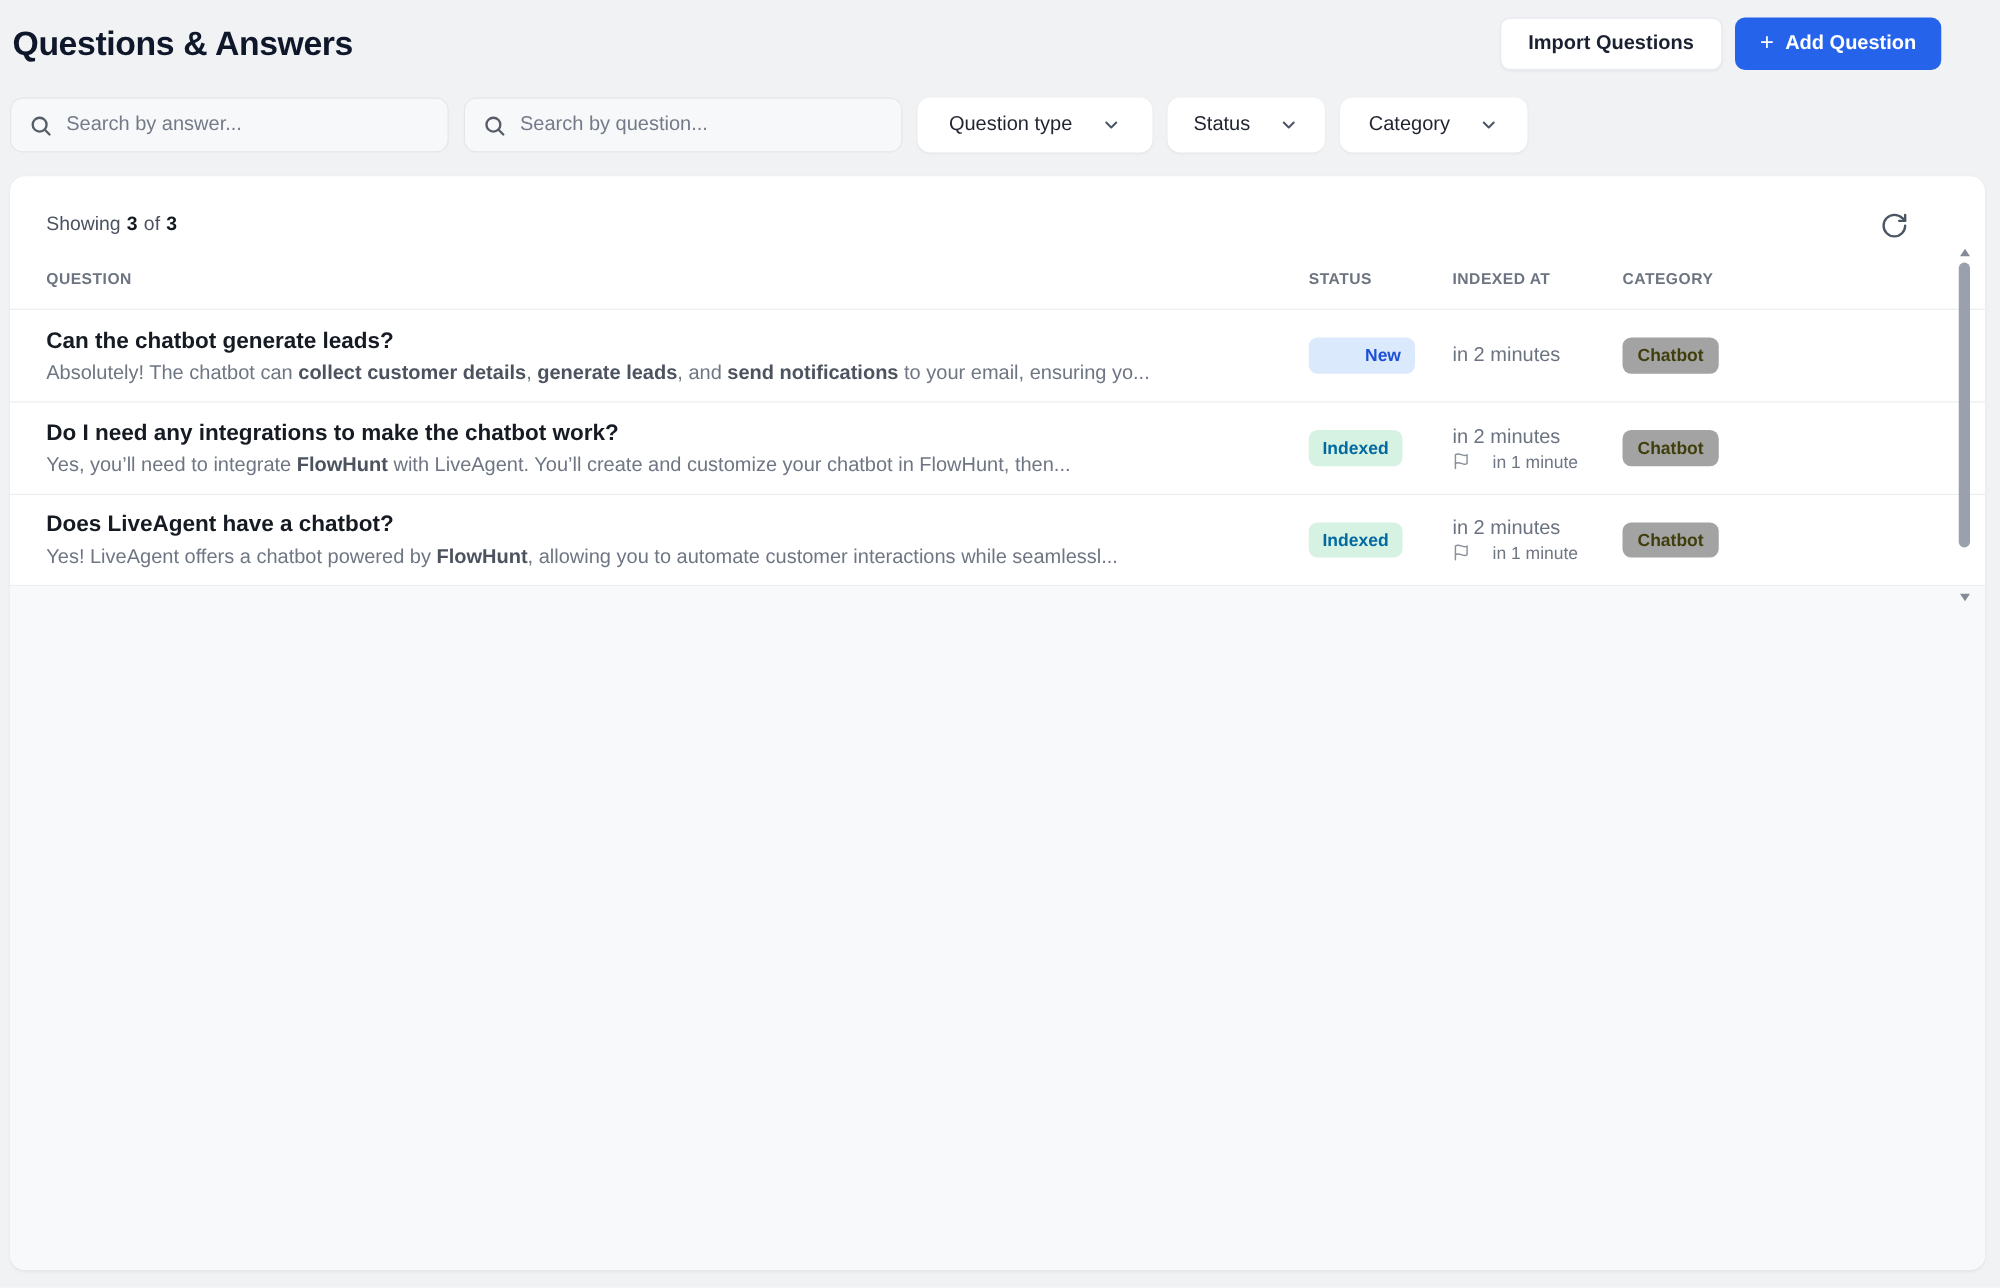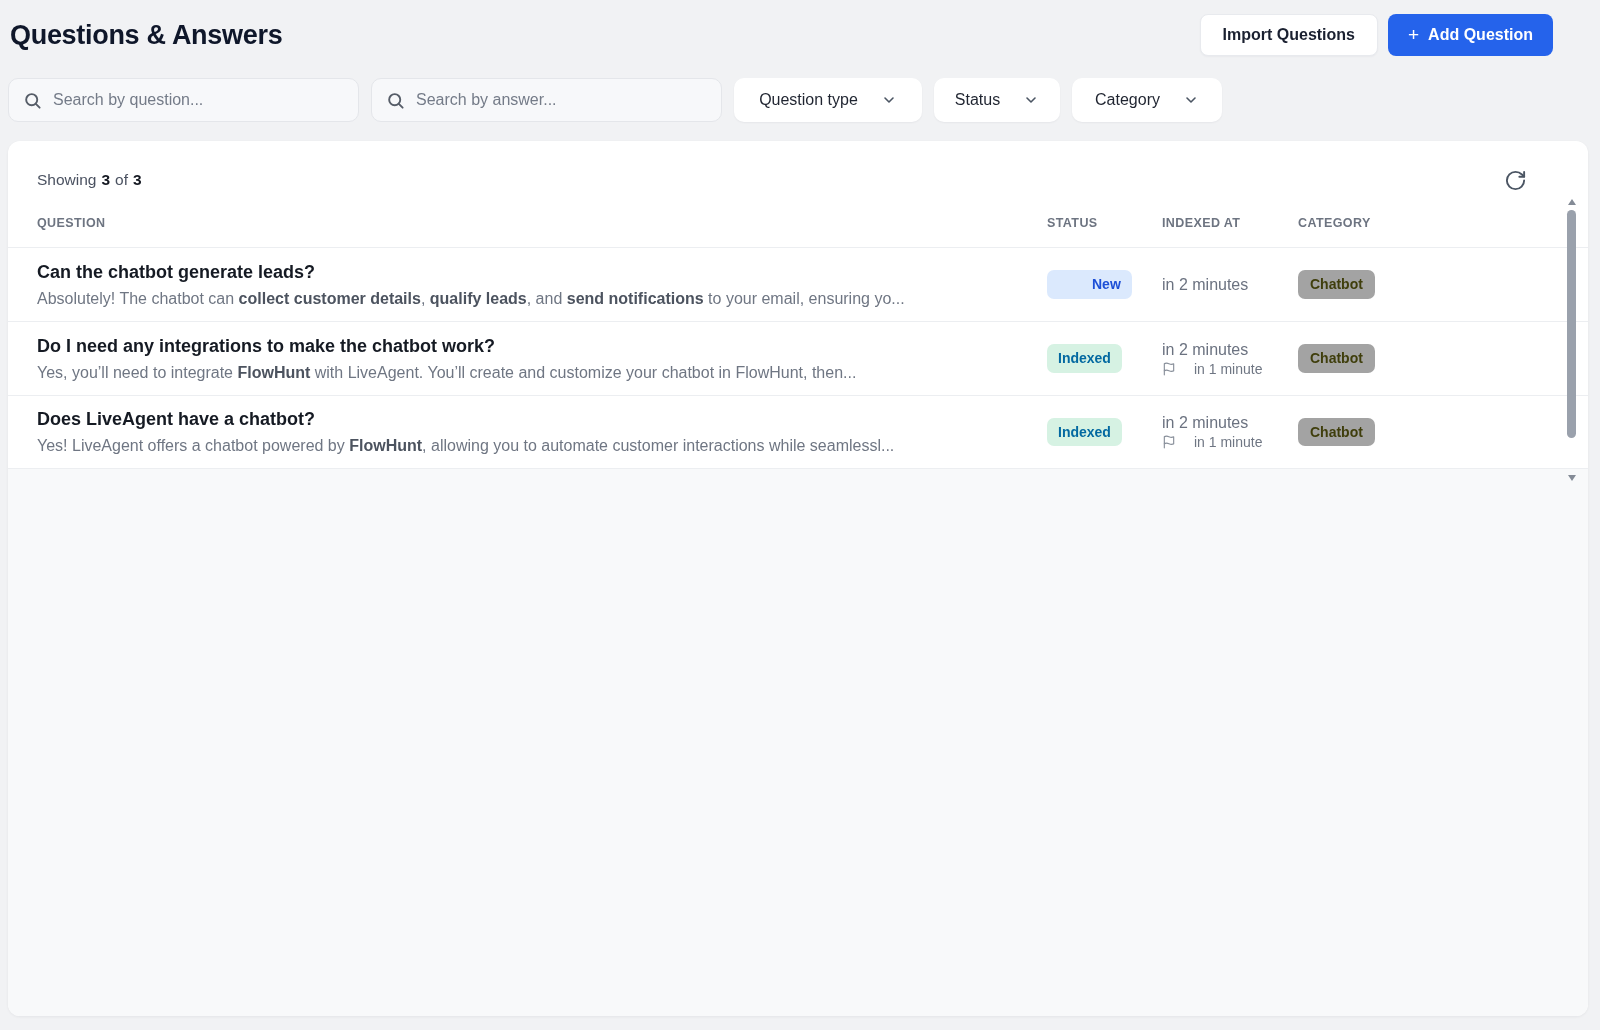--- a/index.html
+++ b/index.html
@@ -135,28 +135,28 @@
     </button>
   </div>
 </div>
 
 <div class="filters">
   <div class="search-box">
     <svg width="19" height="19" viewBox="0 0 24 24" fill="none" stroke="#565d68" stroke-width="2.4" stroke-linecap="round" stroke-linejoin="round">
         <circle cx="11" cy="11" r="7"></circle>
         <line x1="21" y1="21" x2="16.2" y2="16.2"></line>
       </svg>
-    <input class="search-input" type="text" placeholder="Search by question..." style="">
+    <input class="search-input" type="text" placeholder="Search by answer..." style="">
   </div>
   <div class="search-box">
     <svg width="19" height="19" viewBox="0 0 24 24" fill="none" stroke="#565d68" stroke-width="2.4" stroke-linecap="round" stroke-linejoin="round">
         <circle cx="11" cy="11" r="7"></circle>
         <line x1="21" y1="21" x2="16.2" y2="16.2"></line>
       </svg>
-    <input class="search-input" type="text" placeholder="Search by answer..." style="">
+    <input class="search-input" type="text" placeholder="Search by question..." style="">
   </div>
   <button class="dropdown dd-qtype">
     <span>Question type</span>
     <svg width="16" height="16" viewBox="0 0 24 24" fill="none" stroke="#4b5563" stroke-width="2.4" stroke-linecap="round" stroke-linejoin="round">
         <polyline points="6 9 12 15 18 9"></polyline>
       </svg>
   </button>
   <button class="dropdown dd-status">
     <span>Status</span>
     <svg width="16" height="16" viewBox="0 0 24 24" fill="none" stroke="#4b5563" stroke-width="2.4" stroke-linecap="round" stroke-linejoin="round">
@@ -191,21 +191,21 @@
     <span>QUESTION</span>
     <span>STATUS</span>
     <span>INDEXED AT</span>
     <span>CATEGORY</span>
   </div>
 
   <div>
       <div class="trow">
         <div>
           <div class="q-title">Can the chatbot generate leads?</div>
-          <div class="q-answer"><span>Absolutely! The chatbot can </span><b>collect customer details</b><span>, </span><b>qualify leads</b><span>, and </span><b>send notifications</b><span> to your email, ensuring yo...</span></div>
+          <div class="q-answer"><span>Absolutely! The chatbot can </span><b>collect customer details</b><span>, </span><b>generate leads</b><span>, and </span><b>send notifications</b><span> to your email, ensuring yo...</span></div>
         </div>
         <div><span class="badge badge-new">New</span></div>
         <div class="cell-indexed">
           <div class="idx-main">in 2 minutes</div>
         </div>
         <div><span class="badge badge-category">Chatbot</span></div>
       </div>
       <div class="trow">
         <div>
           <div class="q-title">Do I need any integrations to make the chatbot work?</div>

